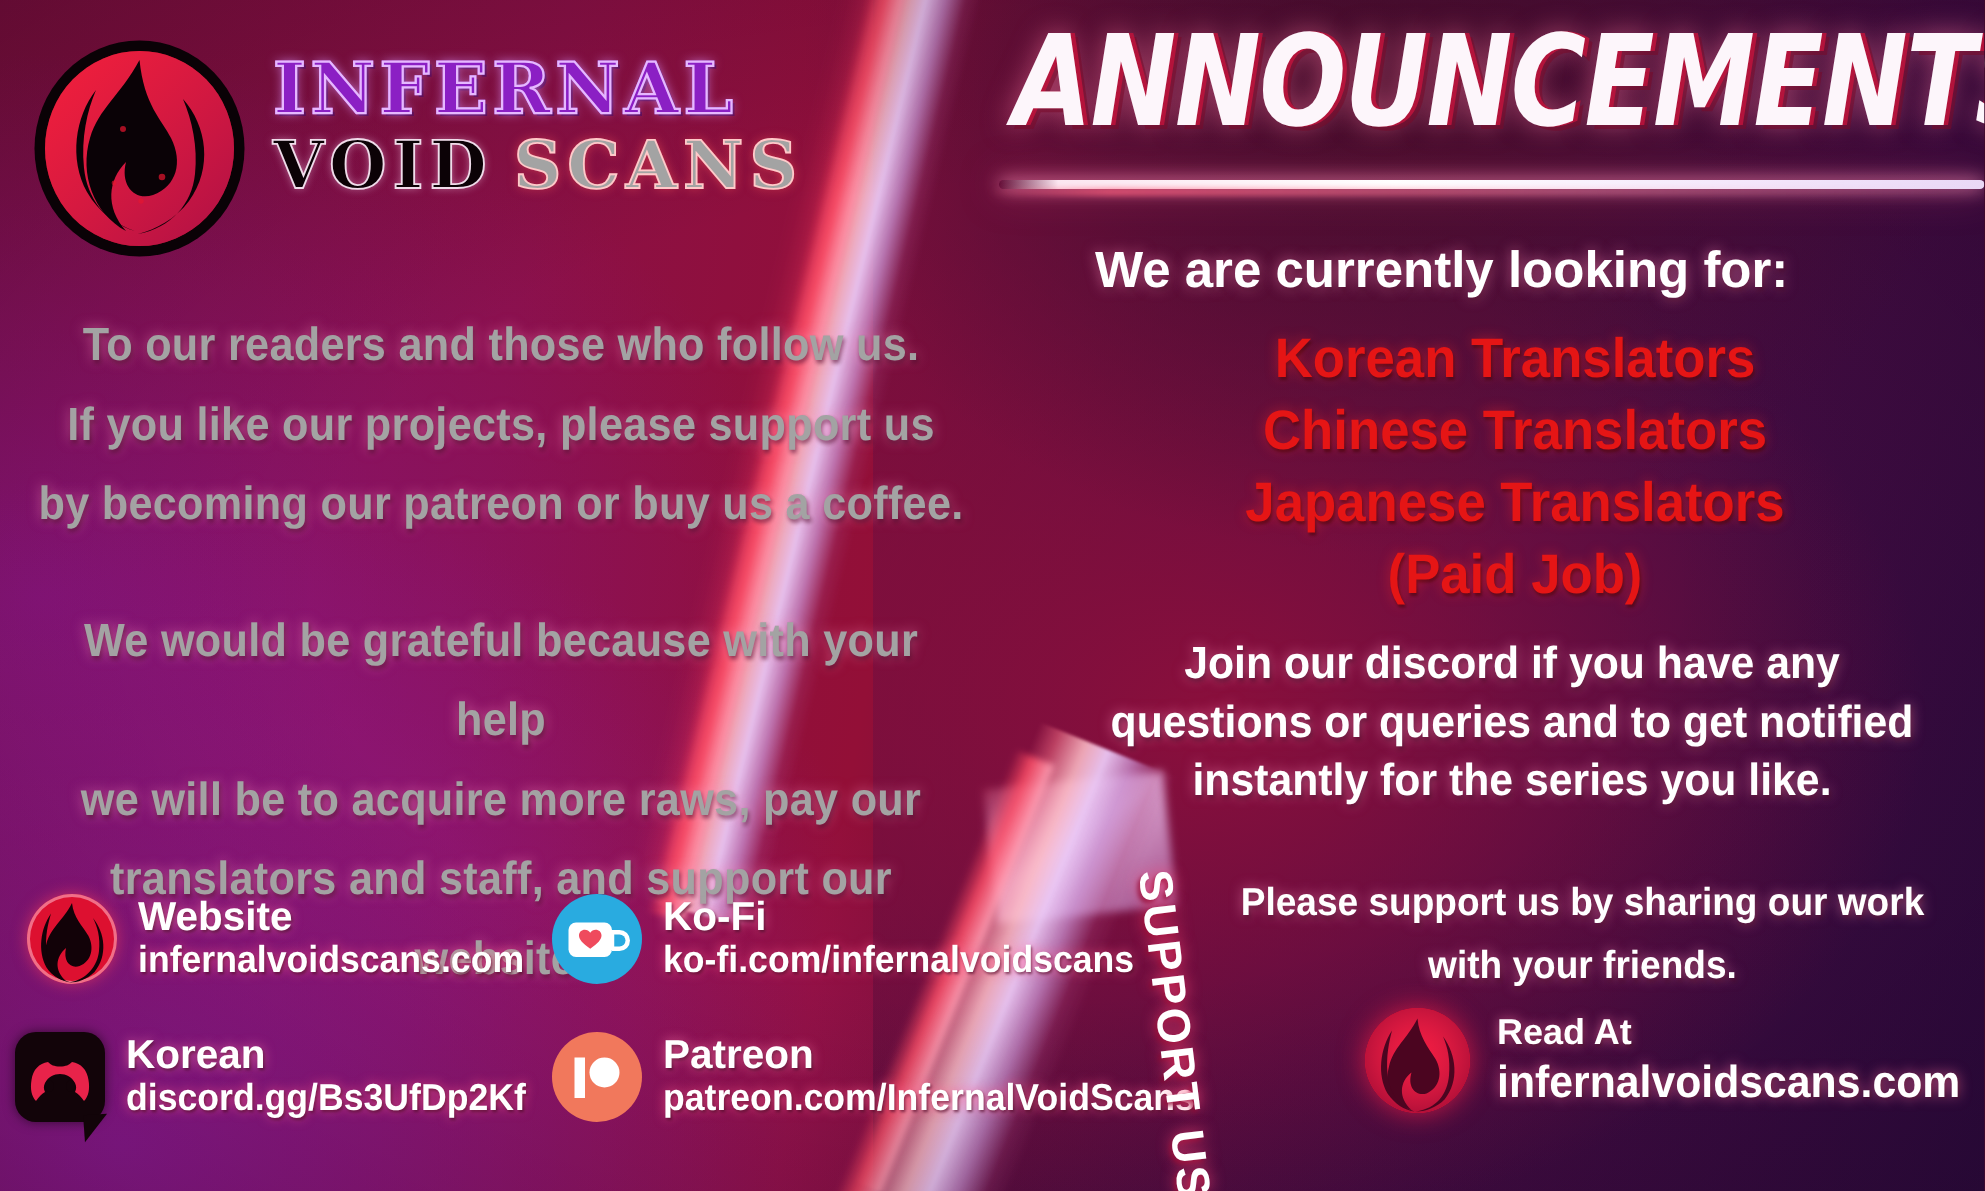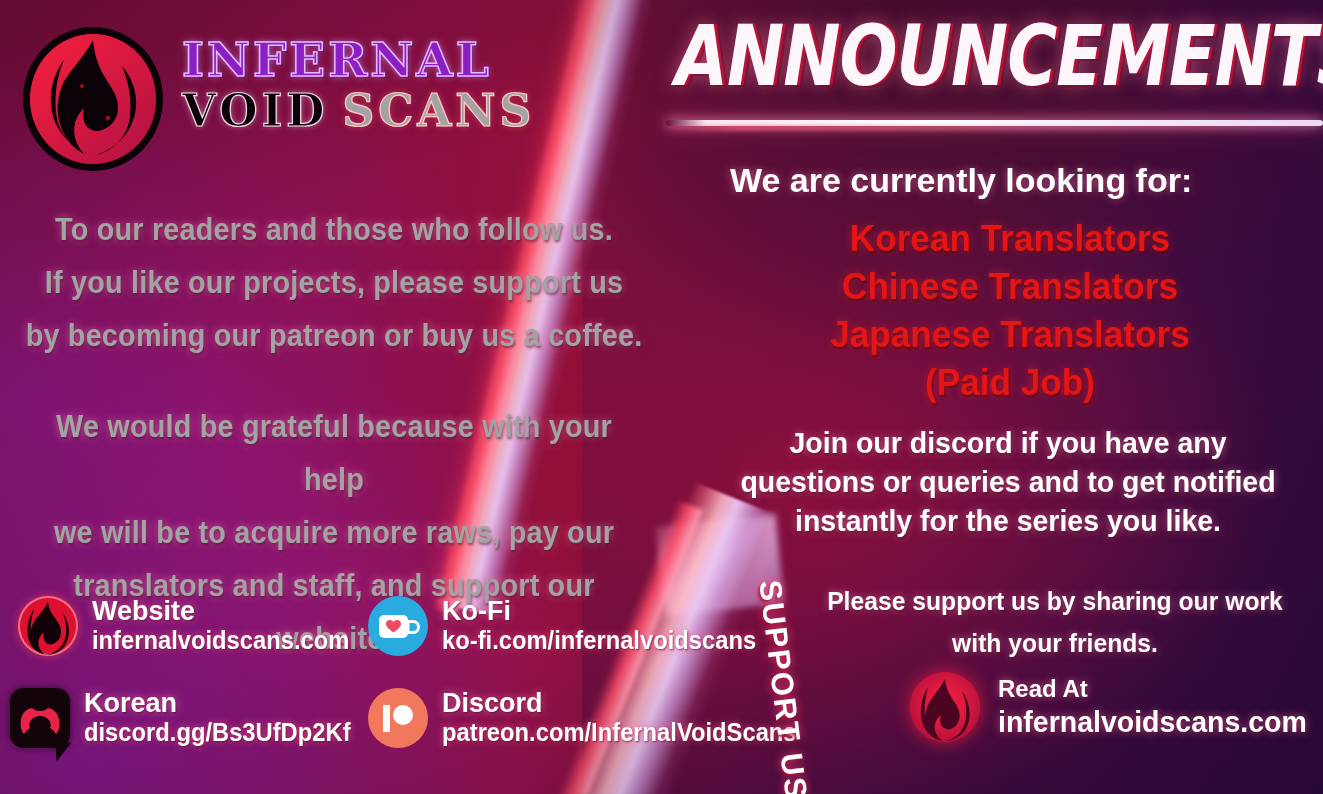--- a/index.html
+++ b/index.html
@@ -341,21 +341,21 @@
       <div class="sbox sbox-patreon">
         <div class="ico">
           <div class="patreon-badge">
             <svg viewBox="0 0 60 60" width="60" height="60">
               <rect x="15" y="17" width="7" height="27" fill="#ffffff"></rect>
               <circle cx="35" cy="27" r="10" fill="#ffffff"></circle>
             </svg>
           </div>
         </div>
         <div class="txt">
-          <div class="s-title">Discord</div>
+          <div class="s-title">Patreon</div>
           <div class="s-url">patreon.com/InfernalVoidScans</div>
         </div>
       </div>
 
     </div>
 
     <div class="support-us">SUPPORT US:</div>
   </div>
 
   <div class="right">

